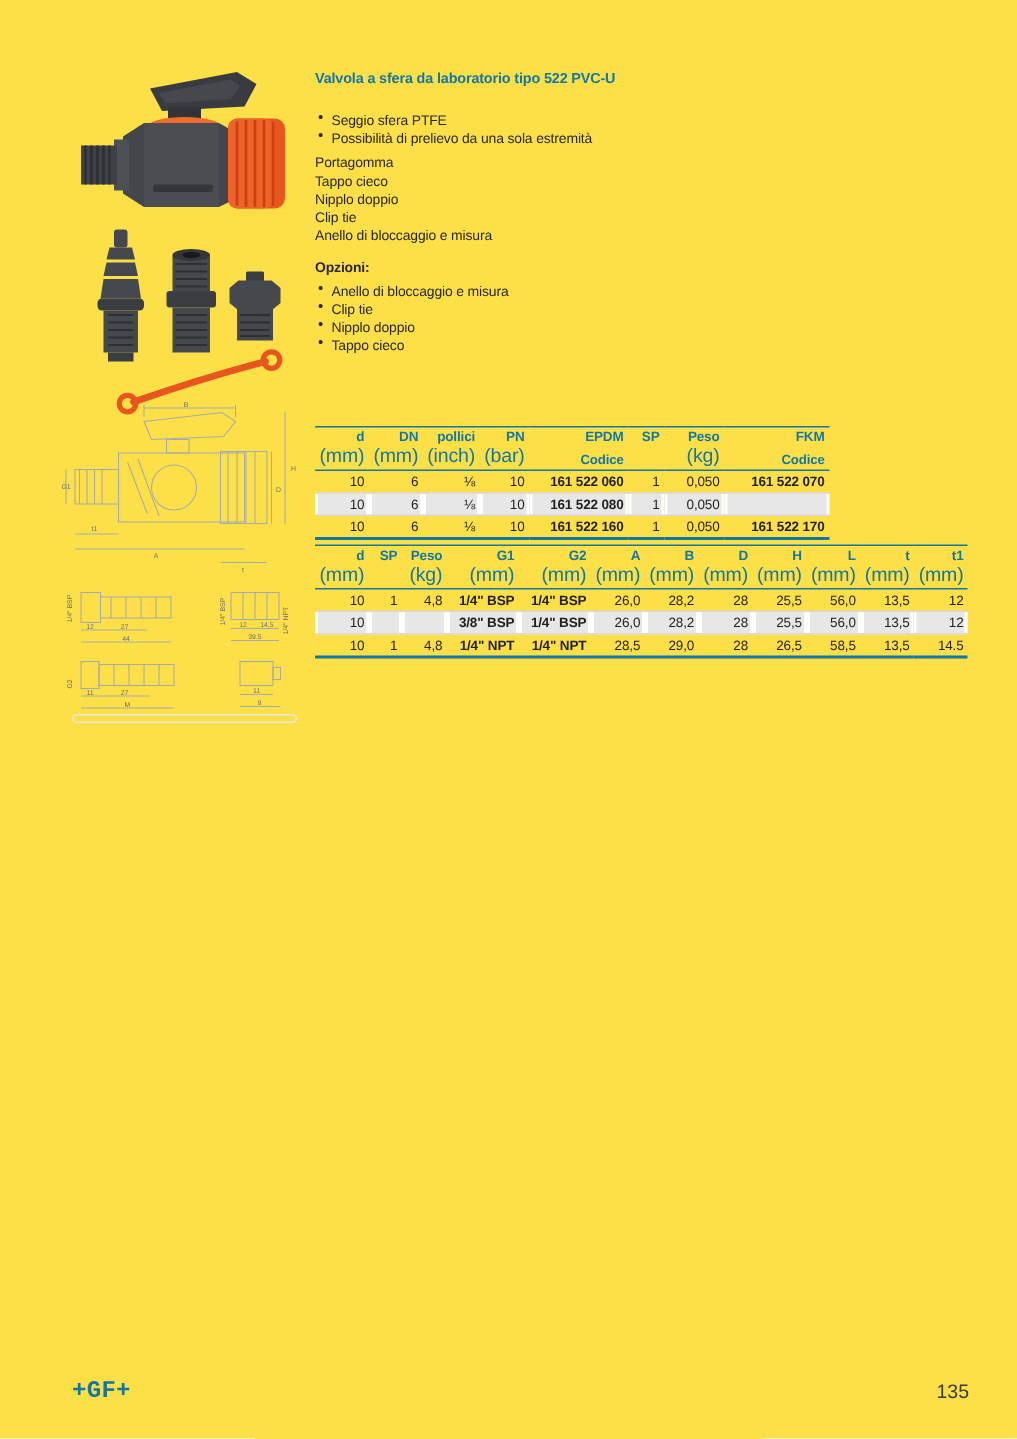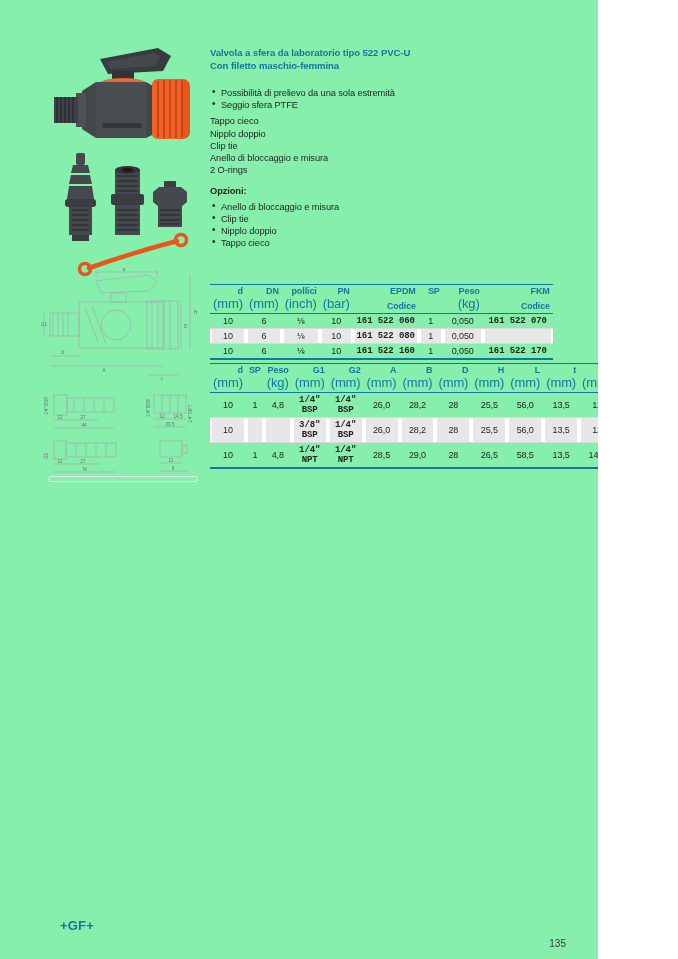--- a/index.html
+++ b/index.html
@@ -1,52 +1,52 @@
 <!DOCTYPE html>
 <html><head>
 <meta charset="utf-8">
 <style>
   * { margin:0; padding:0; box-sizing:border-box; }
   html,body { background:#ffffff; }
   body { font-family:"Liberation Sans", sans-serif; color:#222; }
-  .page { position:relative; width:598px; height:959px; background:#86efac; overflow:hidden; }
+  .page { position:relative; width:678px; height:959px; background:#fde047; overflow:hidden; }
 
   
   .content { position:absolute; left:210px; top:46px; width:330px; font-size:9.3px; line-height:12.2px; color:#262626; letter-spacing:-0.1px; }
   .title { color:#1177a3; font-weight:bold; font-size:9.6px; line-height:13px; margin-bottom:15px; }
   .h-black { font-weight:bold; margin-top:9px; margin-bottom:3px; }
   ul.bullets { list-style:none; margin:1px 0 4px 0; }
   ul.bullets li { padding-left:11px; position:relative; line-height:12.2px; }
   ul.bullets li::before { content:"•"; position:absolute; left:2px; top:-1px; font-size:10px; }
   .plain-list div { line-height:12.2px; }
 
   
   .tbl { position:absolute; left:210px; }
   .tbl table { border-collapse:collapse; table-layout:fixed; font-size:9px; letter-spacing:-0.1px; }
   .tbl th { color:#1177a3; font-weight:bold; text-align:right; padding:1px 3px 0 3px; vertical-align:bottom; font-size:9px; }
   .tbl th.unit { font-weight:normal; font-size:13px; padding-top:0; padding-bottom:2px; }
   .tbl th.unit-strong { font-weight:bold; font-size:8.8px; padding-bottom:2px; }
   .tbl table { border-top:1px solid #1177a3; }
   .tbl thead { border-bottom:1.5px solid #1177a3; }
-  .tbl td { text-align:center; padding:2px 3px; height:14px; border-bottom:1px solid #d9d9d9; color:#1f1f1f; }
+  .tbl td { text-align:right; padding:2px 3px; height:14px; border-bottom:1px solid #d9d9d9; color:#1f1f1f; }
   .tbl tbody tr:last-child td { border-bottom:2px solid #1177a3; }
-  .tbl td.b { font-weight:bold;font-family:Liberation Mono, monospace; }
+  .tbl td.b { font-weight:bold; }
   .tbl tr.shade td { background:#e7e7e7; box-shadow:inset 2px 0 0 #fff, inset -2px 0 0 #fff; }
   .t1 { top:284px; }
   .t2 { top:363px; }
 
   
   .img { position:absolute; }
   .drawtext { font-size:4.6px; fill:#6b7075; font-family:"Liberation Sans", sans-serif; }
   .dimline { stroke:#a6abb0; stroke-width:0.7; fill:none; }
   .faint-band { position:absolute; left:48px; top:476px; width:150px; height:6px; border:1px solid #e8e8e8; border-radius:4px; }
 
   
-  .footer-logo { position:absolute; left:60px; top:918px; color:#1177a3; font-weight:bold; font-size:13px; letter-spacing:0.2px; }
-  .page-number { position:absolute; right:32px; top:920px; color:#3a3a3a; font-size:10px;margin-top:18px; }
+  .footer-logo { position:absolute; left:48px; top:918px; color:#1177a3; font-weight:bold; font-size:16px; letter-spacing:0.2px;font-family:Liberation Mono, monospace; }
+  .page-number { position:absolute; right:32px; top:920px; color:#3a3a3a; font-size:13px; }
 </style>
 </head>
 <body>
 
 <div class="page">
 
   <svg class="img" style="left:50px;top:35px;" width="150" height="110" viewBox="0 0 150 110">
 
     <path d="M50,24 L108,13 L121,21 L113,36 L58,39 Z" fill="#383c41"></path>
     <path d="M56,27 L104,18 L110,22 L104,31 L60,34 Z" fill="#45494e"></path>
@@ -227,32 +227,31 @@
     <text class="drawtext" x="45" y="88" text-anchor="middle">M</text>
     <text class="drawtext" x="131" y="79" text-anchor="middle">11</text>
     <text class="drawtext" x="133" y="87" text-anchor="middle">9</text>
   </svg>
 
   <div class="faint-band"></div>
 
   <div class="content">
     <div class="title">
       <div>Valvola a sfera da laboratorio tipo 522 PVC-U</div>
-      <div>Con filetto maschio-femmina</div>
     </div>
     <ul class="bullets">
+        <li>Seggio sfera PTFE</li>
         <li>Possibilità di prelievo da una sola estremità</li>
-        <li>Seggio sfera PTFE</li>
       </ul>
     <div class="plain-list">
+        <div>Portagomma</div>
         <div>Tappo cieco</div>
         <div>Nipplo doppio</div>
         <div>Clip tie</div>
         <div>Anello di bloccaggio e misura</div>
-        <div>2 O-rings</div>
       </div>
     <div class="h-black">Opzioni:</div>
     <ul class="bullets">
         <li>Anello di bloccaggio e misura</li>
         <li>Clip tie</li>
         <li>Nipplo doppio</li>
         <li>Tappo cieco</li>
       </ul>
   </div>
 

